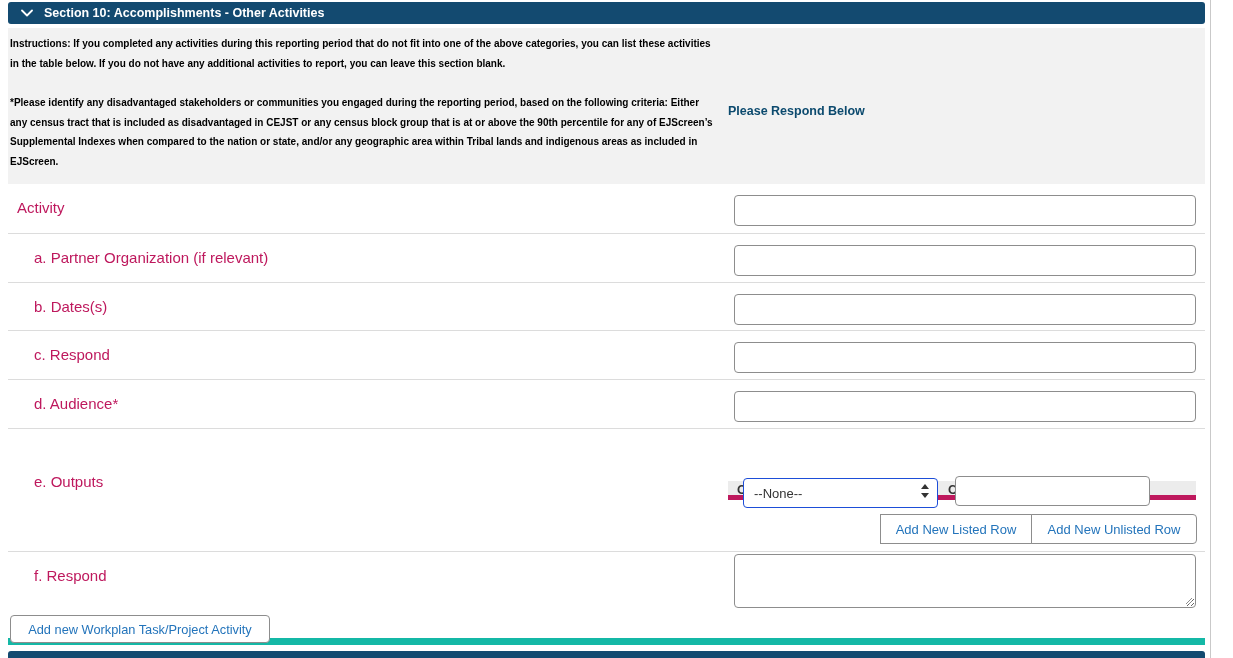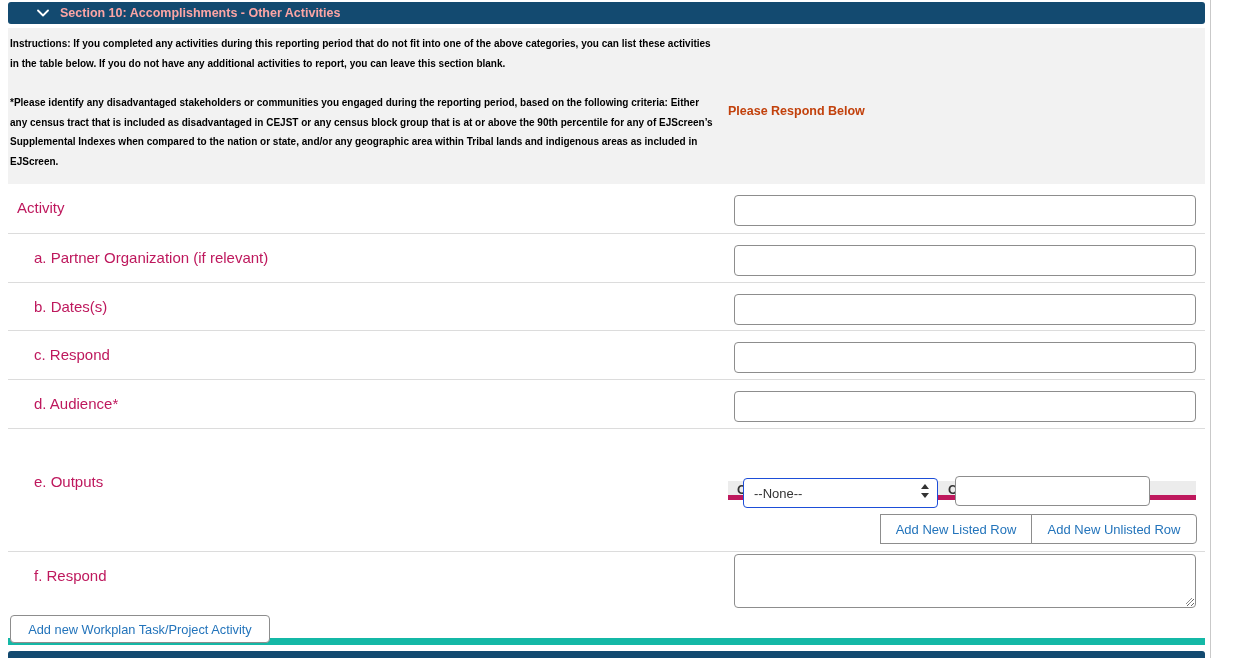--- a/index.html
+++ b/index.html
@@ -3,31 +3,31 @@
 <meta charset="utf-8">
 <style>
   * { margin: 0; padding: 0; box-sizing: border-box; }
   html, body { width: 1233px; height: 658px; background: #ffffff;
     font-family: "Liberation Sans", sans-serif; overflow: hidden; }
   .page { position: relative; width: 1233px; height: 658px; background: #fff; }
   .page-right-border { position: absolute; left: 1210px; top: 0; width: 1px; height: 658px; background: #c9c9c9; }
   .content { position: absolute; left: 8px; top: 2px; width: 1197px; }
 
   
-  .section-header { height: 22px; background: #134a70; border-radius: 3px; color: #fca5a5;
-    display: flex; align-items: center; font-size: 12.5px; font-weight: bold; cursor: pointer; padding-left: 16px; }
+  .section-header { height: 22px; background: #134a70; border-radius: 3px; color: #ffffff;
+    display: flex; align-items: center; font-size: 12.5px; font-weight: bold; cursor: pointer; }
   .chevron { display: inline-flex; margin: 0 11px 0 13px; }
 
   
   .instructions { margin-top: 4px; background: #f2f2f2; position: relative; height: 156px; }
   .inst-left { position: absolute; left: 2px; top: 6px; width: 704px; font-size: 10px;
     font-weight: bold; color: #000000; line-height: 19.5px; }
   .inst-left p { margin: 0 0 20px 0; }
   .respond-header { position: absolute; left: 720px; top: 76px; font-weight: bold;
-    color: #c2410c; font-size: 12.5px; }
+    color: #0c4a6e; font-size: 12.5px; }
 
   
   .form-row { position: relative; }
   .form-row.bordered { border-top: 1px solid #dcdcdc; }
   .row-label { position: absolute; left: 26px; top: 15px; font-size: 15px; color: #be185d; }
   .row-label.no-indent { left: 9px; }
   .row-input { position: absolute; left: 726px; top: 11px; width: 462px; height: 31px;
     border: 1px solid #8d8d8d; border-radius: 4px; background: #fff; font-size: 13px;
     padding: 0 8px; font-family: "Liberation Sans", sans-serif; color: #333; }
   .row-activity { height: 49px; }

